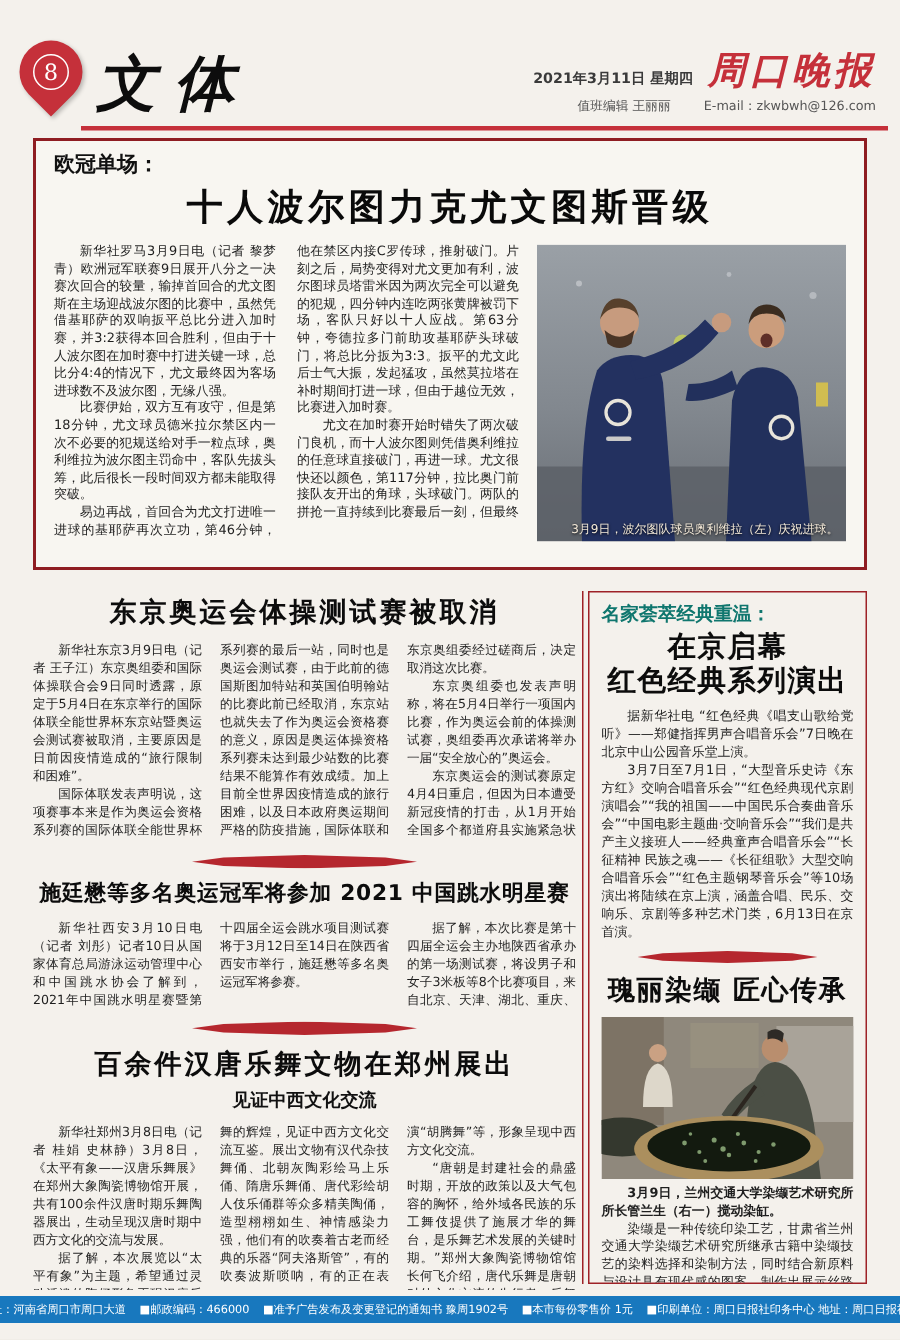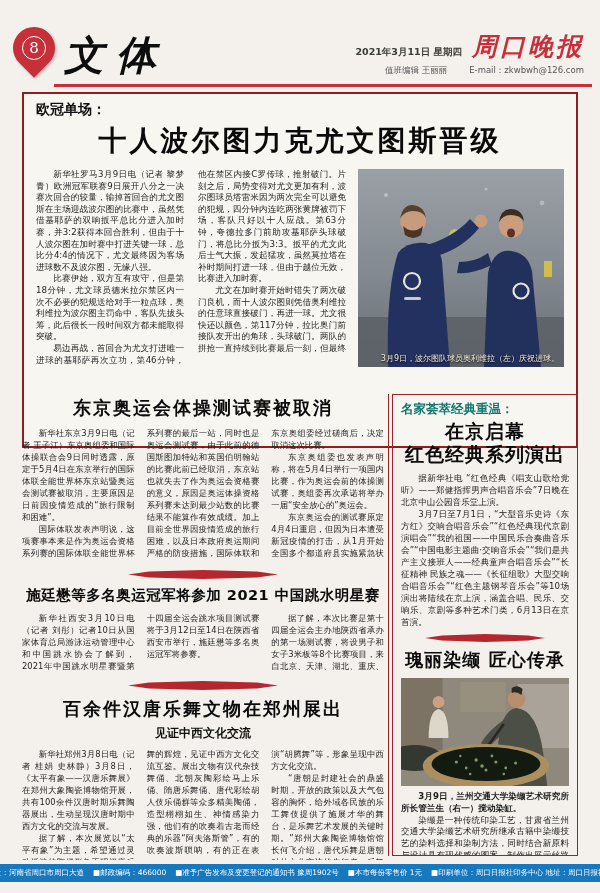--- a/index.html
+++ b/index.html
@@ -18,25 +18,25 @@
        font-size:40px;font-weight:bold;font-style:italic;letter-spacing:12px;color:#0d0d0d;}
   .mast-right{position:absolute;right:16px;top:30px;text-align:right;}
   .mast-row1{display:flex;align-items:baseline;justify-content:flex-end;gap:10px;}
   .date{font-size:9.5px;color:#3a3a3a;font-weight:bold;}
   .paper-name{font-family:"DejaVu Serif","Liberation Serif",serif;font-style:italic;font-weight:bold;
        font-size:25px;color:#c5303a;letter-spacing:3px;}
   .mast-row2{margin-top:2px;font-size:8.5px;color:#555;display:flex;justify-content:flex-end;gap:22px;}
   .rule{position:absolute;left:54px;right:8px;top:84px;height:2.5px;background:#c5303a;}
 
   
-  .lead-box{position:absolute;left:22px;top:92px;width:556px;height:356px;border:2px solid #8f1d22;
+  .lead-box{position:absolute;left:22px;top:92px;width:556px;height:288px;border:2px solid #8f1d22;
        background:#f8f6f1;box-sizing:border-box;padding:7px 12px;overflow:hidden;}
   .lead-kicker{font-size:14px;font-weight:bold;color:#111;}
   .lead-title{margin:3px 0 9px;text-align:center;font-family:"DejaVu Serif","Liberation Serif",serif;
-       font-size:28px;font-weight:900;letter-spacing:3px;color:#0a0a0a;}
+       font-size:24px;font-weight:900;letter-spacing:3px;color:#0a0a0a;}
   .lead-content{display:flex;gap:12px;}
   .lead-text{flex:1;column-count:2;column-gap:14px;font-size:8.6px;line-height:11.6px;
        text-align:justify;height:198px;overflow:hidden;color:#1e1e1e;}
   .lead-text p{margin:0;text-indent:2em;}
   .lead-photo{position:relative;width:206px;height:198px;margin:0;flex:none;overflow:hidden;}
   .lead-photo svg{display:block;width:100%;height:100%;}
   .lead-photo figcaption{position:absolute;bottom:3px;left:4px;right:5px;text-align:right;
        font-size:8px;color:#f3e9d8;text-shadow:0 1px 2px #000;}
 
   

